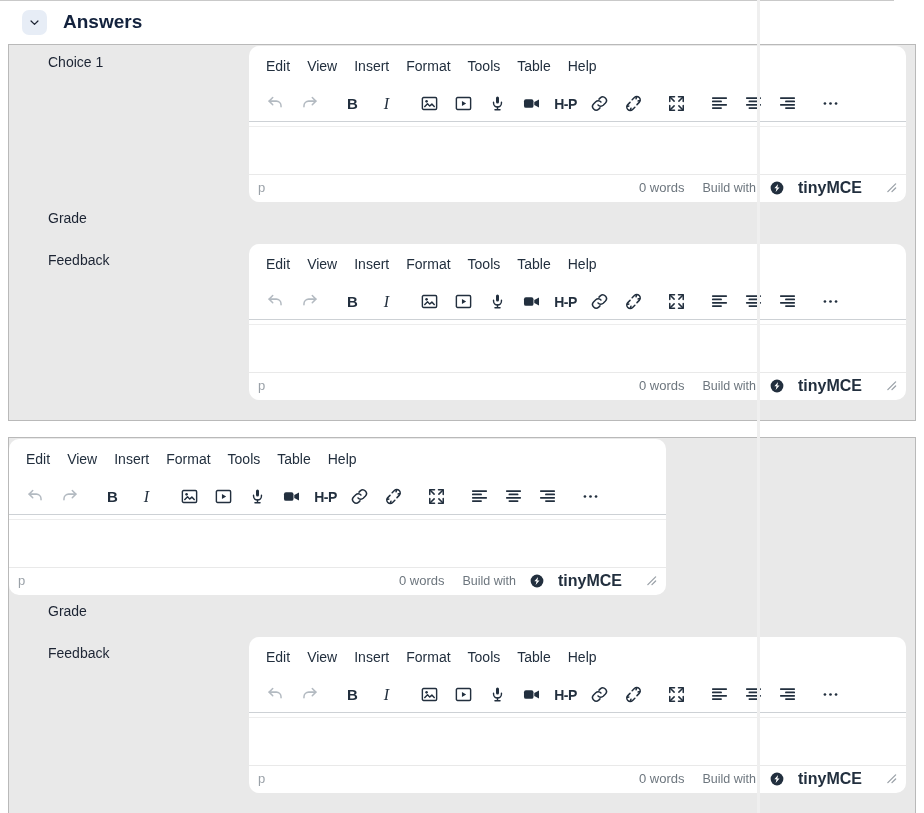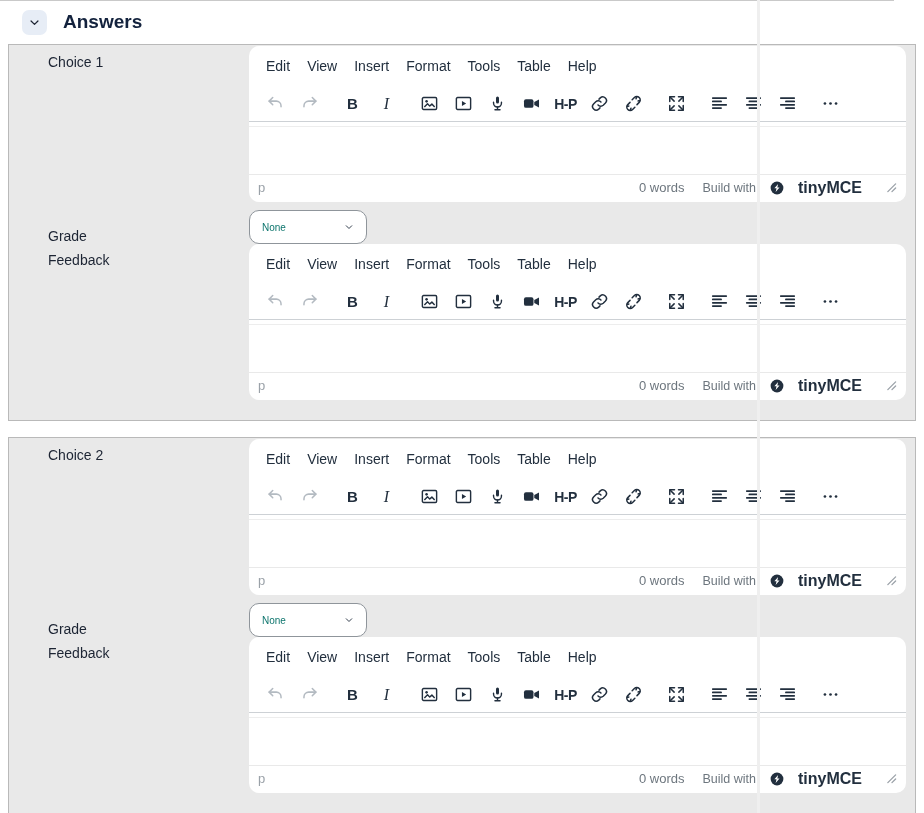--- a/index.html
+++ b/index.html
@@ -16,21 +16,21 @@
   .collapse-btn svg { width:15px; height:15px; }
   .fs-title { font-size:19px; font-weight:700; color:#13223d; }
 
   
   .section { margin:0 8px; width:908px; height:377px; background:#e9e9e9;
              border:1px solid #b9b9b9; padding:1px 8px 6px 0; }
   .section + .section { margin-top:16px; }
   .row { display:flex; }
   .label-col { flex:0 0 240px; padding-left:39px; font-size:14px; color:#1c2433; }
   .row-choice .label-col, .row-feedback .label-col { padding-top:8px; }
-  .row-grade { margin-top:8px; height:34px; align-items:flex-end; }
+  .row-grade { margin-top:8px; height:34px; align-items:flex-start;flex-direction:column; }
   .row-feedback { margin-top:0; }
 
   
   .select { width:118px; height:34px; background:#fff; border:1px solid #8f959b; border-radius:10px;
             display:flex; align-items:center; justify-content:space-between; padding:0 11px 0 12px;
             font-size:10px; color:#0f766e; cursor:pointer; }
   .select svg { width:12px; height:12px; color:#343f4e; }
 
   
   .editor-slot { flex:0 0 657px; }
@@ -375,21 +375,20 @@
                 </svg>
       </div>
     </div>
   </div>
 </div>
     </div>
   </div>
 
   <div class="section">
     <div class="row row-choice">
-      <div class="label-col">Choice 2</div>
       <div class="editor-slot">
   <div class="editor">
     <div class="menubar">
       <span class="menu-item">Edit</span>
       <span class="menu-item">View</span>
       <span class="menu-item">Insert</span>
       <span class="menu-item">Format</span>
       <span class="menu-item">Tools</span>
       <span class="menu-item">Table</span>
       <span class="menu-item">Help</span>

